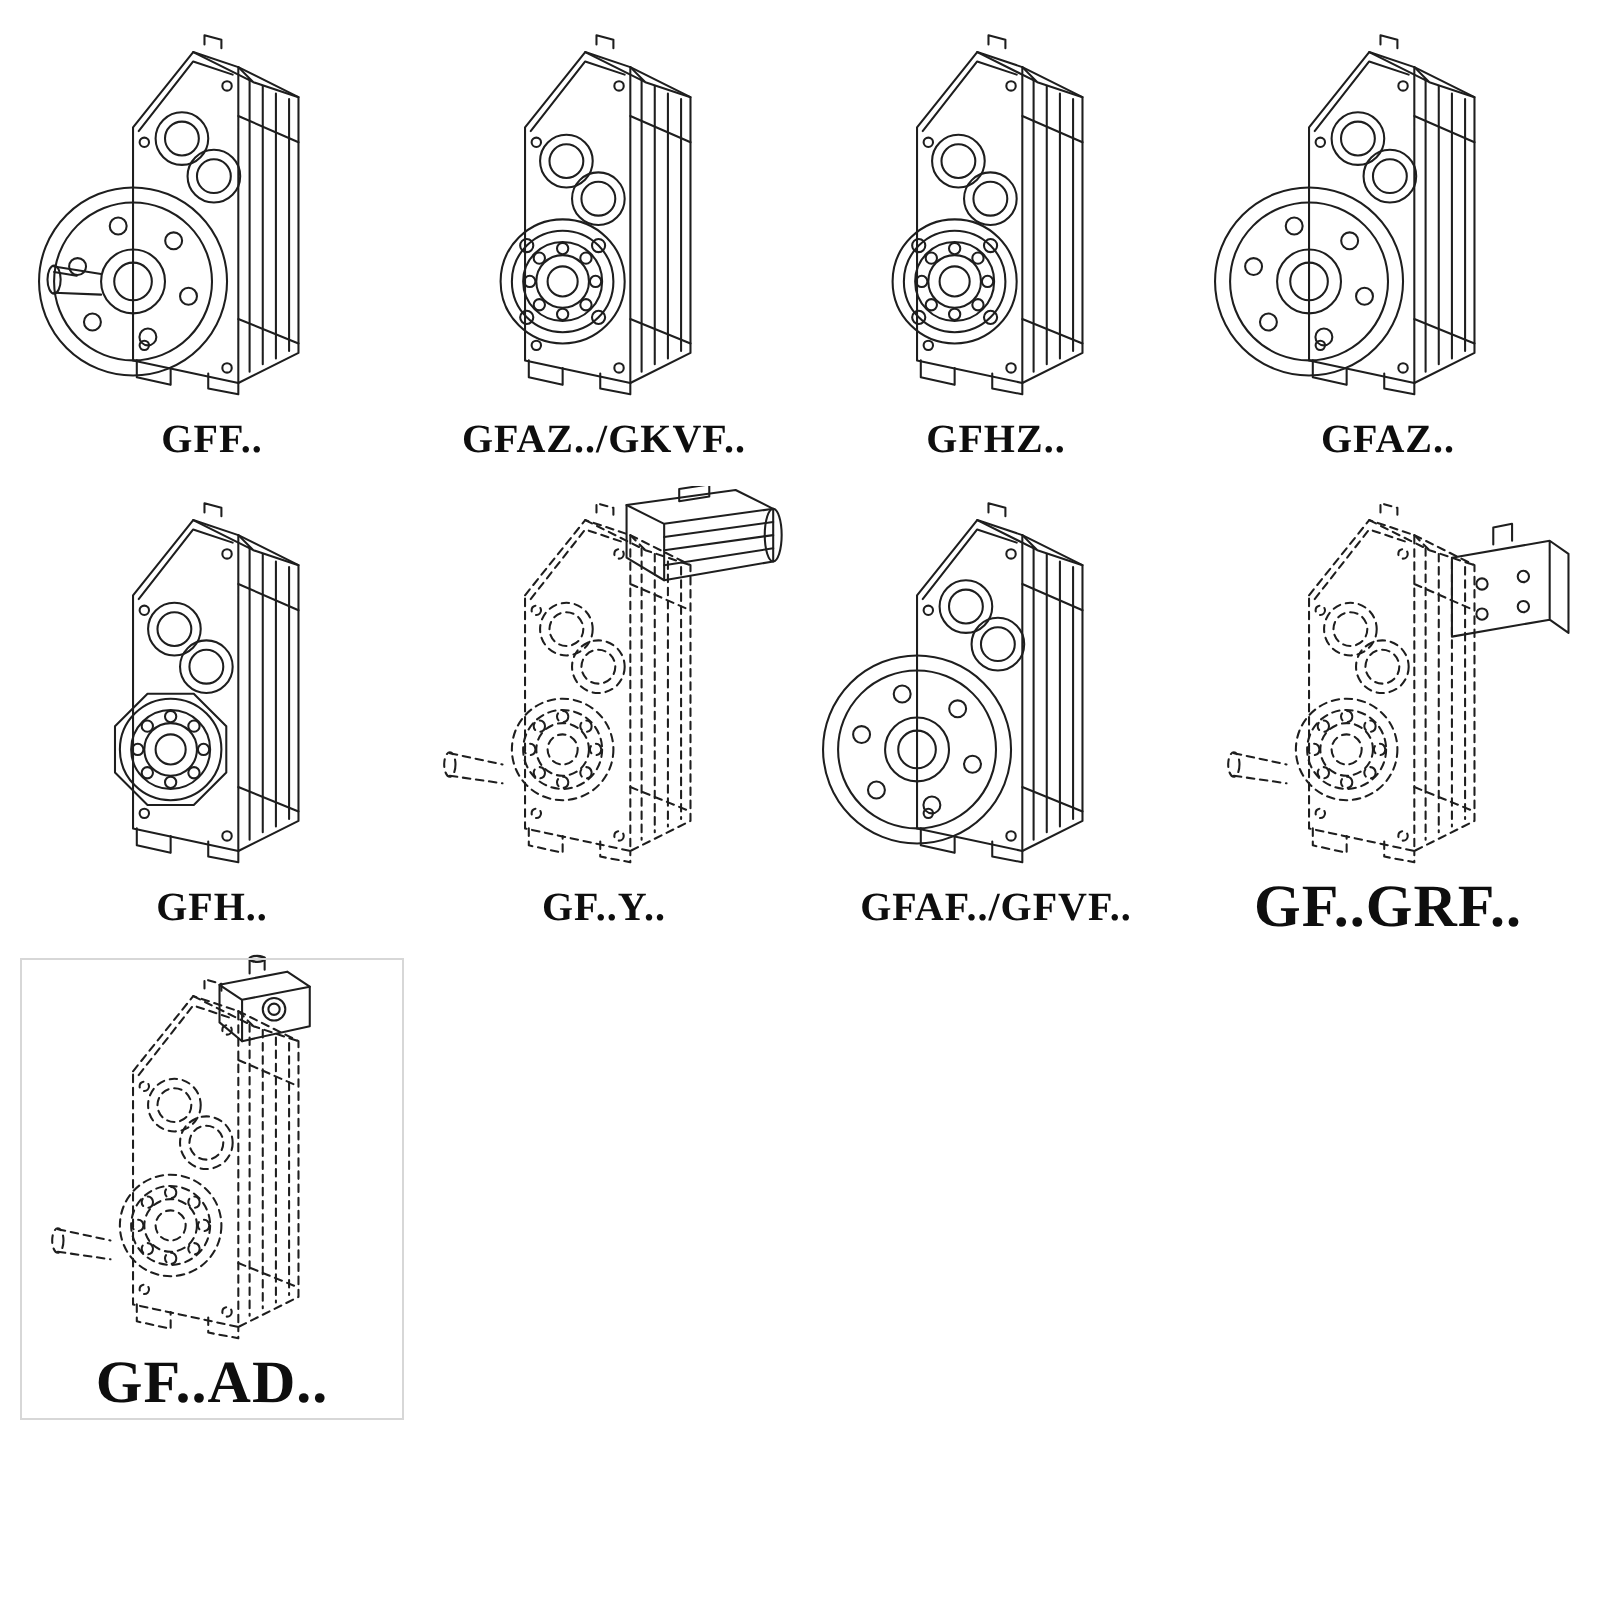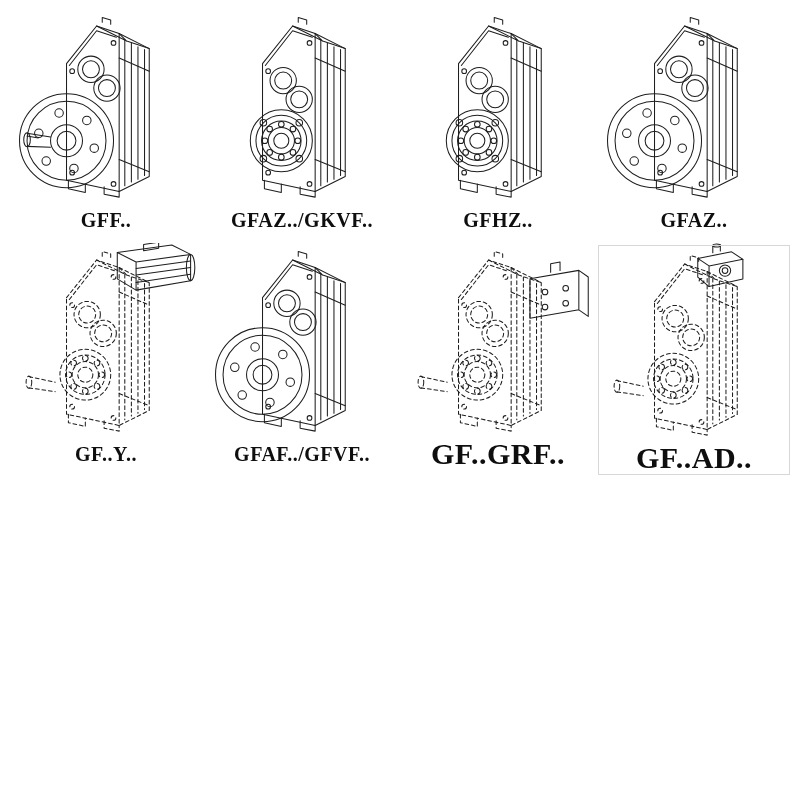--- a/index.html
+++ b/index.html
@@ -170,20 +170,29 @@
 
   <figure class="cell" style="margin:0">
     <svg class="drawing" viewBox="0 0 200 212">
       <use href="#g-housing"></use>
         <use href="#g-bosses" transform="translate(4,-12)"></use>
       <use href="#g-flange"></use>
     </svg>
     <figcaption class="caption">GFAZ..</figcaption>
   </figure>
 
+  <figure class="cell" style="margin:0">
+    <svg class="drawing" viewBox="0 0 200 212">
+      <use href="#g-housing"></use>
+        <use href="#g-bosses"></use>
+      <use href="#g-oct"></use>
+        <use href="#g-bearing-core"></use>
+    </svg>
+    <figcaption class="caption">GFH..</figcaption>
+  </figure>
 
 
 
   <figure class="cell" style="margin:0">
     <svg class="drawing" viewBox="0 0 200 212">
       <g class="dashed">
         <use href="#g-housing"></use>
           <use href="#g-bosses"></use>
         <use href="#g-bearing-core"></use>
           <use href="#g-dashshaft"></use>

